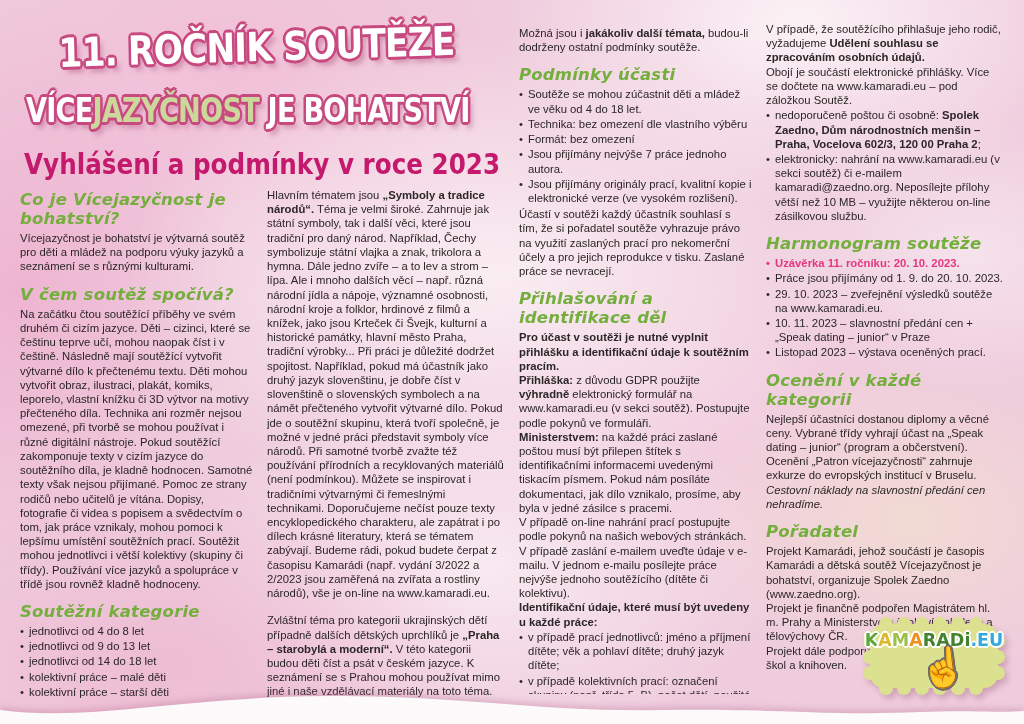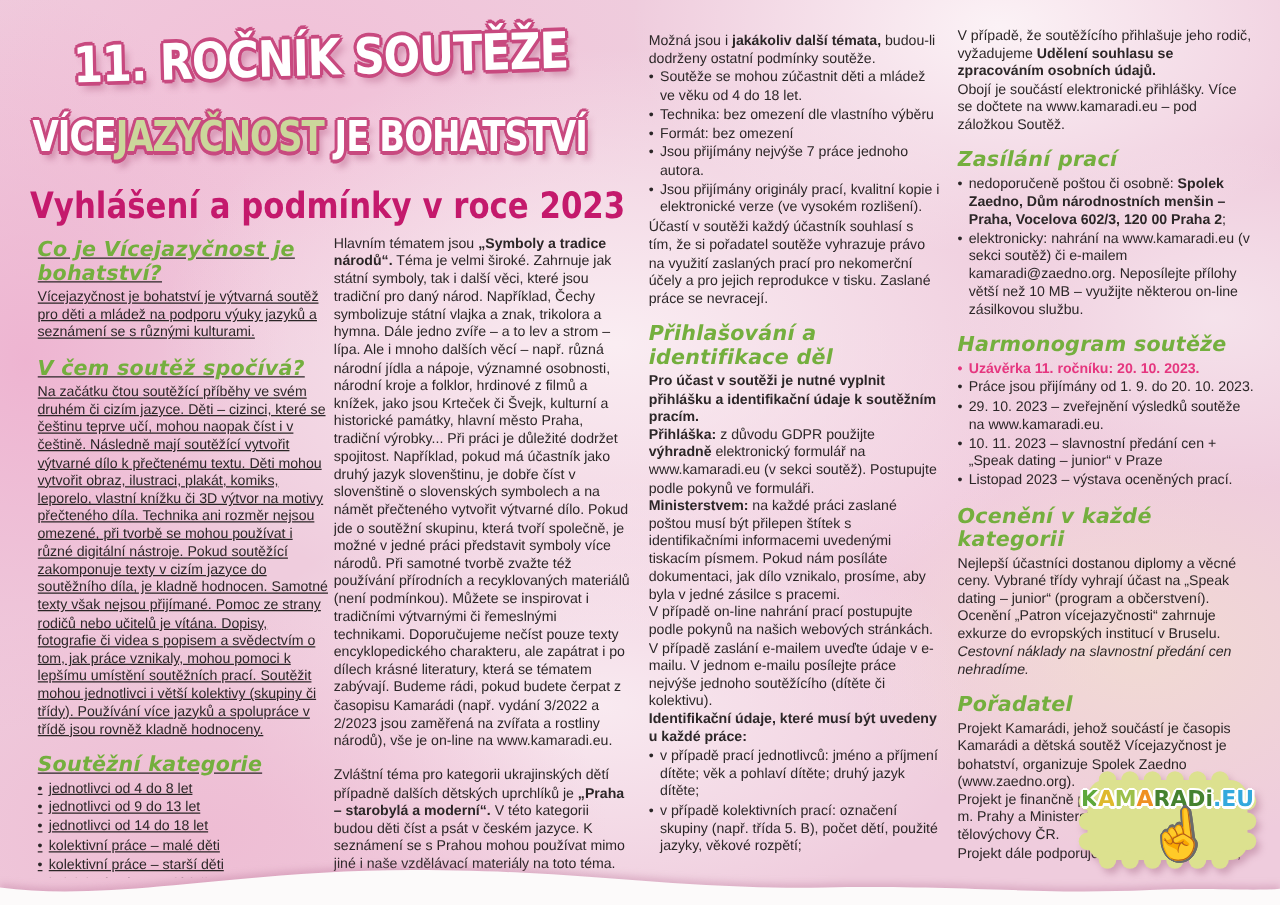--- a/index.html
+++ b/index.html
@@ -28,21 +28,21 @@
     transform:scaleX(.80);transform-origin:left top;
     text-shadow:3px 0 0 #c8497f,-3px 0 0 #c8497f,0 3px 0 #c8497f,0 -3px 0 #c8497f,
       2px 2px 0 #c8497f,-2px 2px 0 #c8497f,2px -2px 0 #c8497f,-2px -2px 0 #c8497f,
       5px 6px 6px rgba(170,80,120,.45);}
   .t2 .w-green{color:#cbd79b;}
   .sub{position:absolute;left:24px;top:147px;white-space:nowrap;
     font:bold 29px "DejaVu Sans",sans-serif;color:#c4196c;letter-spacing:0;
     transform:scaleX(.85);transform-origin:left top;}
   
   .col{position:absolute;font-size:11.3px;line-height:1.26;color:#2b2627;overflow:hidden;}
-  #col1{left:30px;top:190px;width:234px;height:512px;text-decoration:underline;}
+  #col1{left:20px;top:190px;width:234px;height:512px;}
   #col2{left:267px;top:188px;width:237px;height:512px;}
   #col3{left:519px;top:26px;width:233px;height:668px;}
   #col4{left:766px;top:22px;width:238px;height:668px;}
   .heading{font:italic bold 16.5px "DejaVu Sans",sans-serif;color:#74af3e;
     margin:11px 0 3px;letter-spacing:.2px;}
   .col .heading:first-child{margin-top:0;}
   p.para{margin:0;}
   p.gap{margin-top:13px;}
   .b{font-weight:bold;}
   .i{font-style:italic;}
@@ -108,20 +108,21 @@
           <span class="t">kolektivní práce – mládež</span>
         </div>
       </div>
     </div>
   <div class="col" id="col2">
       <p class="para"><span>Hlavním tématem jsou </span><span class="b">„Symboly a tradice národů“.</span><span> Téma je velmi široké. Zahrnuje jak státní symboly, tak i další věci, které jsou tradiční pro daný národ. Například, Čechy symbolizuje státní vlajka a znak, trikolora a hymna. Dále jedno zvíře – a to lev a strom – lípa. Ale i mnoho dalších věcí – např. různá národní jídla a nápoje, významné osobnosti, národní kroje a folklor, hrdinové z filmů a knížek, jako jsou Krteček či Švejk, kulturní a historické památky, hlavní město Praha, tradiční výrobky... Při práci je důležité dodržet spojitost. Například, pokud má účastník jako druhý jazyk slovenštinu, je dobře číst v slovenštině o slovenských symbolech a na námět přečteného vytvořit výtvarné dílo. Pokud jde o soutěžní skupinu, která tvoří společně, je možné v jedné práci představit symboly více národů. Při samotné tvorbě zvažte též používání přírodních a recyklovaných materiálů (není podmínkou). Můžete se inspirovat i tradičními výtvarnými či řemeslnými technikami. Doporučujeme nečíst pouze texty encyklopedického charakteru, ale zapátrat i po dílech krásné literatury, která se tématem zabývají. Budeme rádi, pokud budete čerpat z časopisu Kamarádi (např. vydání 3/2022 a 2/2023 jsou zaměřená na zvířata a rostliny národů), vše je on-line na www.kamaradi.eu.</span></p>
       <p class="para gap"><span>Zvláštní téma pro kategorii ukrajinských dětí případně dalších dětských uprchlíků je </span><span class="b">„Praha – starobylá a moderní“.</span><span> V této kategorii budou děti číst a psát v českém jazyce. K seznámení se s Prahou mohou používat mimo jiné i naše vzdělávací materiály na toto téma. Čeští spolužáci budou fungovat jako mentoři a budou ukrajinským spolužákům v soutěži pomáhat, a to hlavně s češtinou.</span></p>
     </div>
   <div class="col" id="col3">
       <p class="para"><span>Možná jsou i </span><span class="b">jakákoliv další témata,</span><span> budou-li dodrženy ostatní podmínky soutěže.</span></p>
+      <div class="heading">Podmínky účasti</div>
       <div class="bullets">
         <div class="bullet">
           <span class="m">•</span>
           <span class="t">Soutěže se mohou zúčastnit děti a mládež ve věku od 4 do 18 let.</span>
         </div>
         <div class="bullet">
           <span class="m">•</span>
           <span class="t">Technika: bez omezení dle vlastního výběru</span>
         </div>
         <div class="bullet">
@@ -152,21 +153,20 @@
         </div>
         <div class="bullet">
           <span class="m">•</span>
           <span class="t">v případě kolektivních prací: označení skupiny (např. třída 5. B), počet dětí, použité jazyky, věkové rozpětí;</span>
         </div>
       </div>
     </div>
   <div class="col" id="col4">
       <p class="para"><span>V případě, že soutěžícího přihlašuje jeho rodič, vyžadujeme </span><span class="b">Udělení souhlasu se zpracováním osobních údajů.</span></p>
       <p class="para">Obojí je součástí elektronické přihlášky. Více se dočtete na www.kamaradi.eu – pod záložkou Soutěž.</p>
-      <div class="heading">Zasílání prací</div>
       <div class="bullets">
         <div class="bullet">
           <span class="m">•</span>
           <span class="t"><span>nedoporučeně poštou či osobně: </span><span class="b">Spolek Zaedno, Dům národnostních menšin – Praha, Vocelova 602/3, 120 00 Praha 2</span><span>;</span></span>
         </div>
         <div class="bullet">
           <span class="m">•</span>
           <span class="t">elektronicky: nahrání na www.kamaradi.eu (v sekci soutěž) či e-mailem kamaradi@zaedno.org. Neposílejte přílohy větší než 10 MB – využijte některou on-line zásilkovou službu.</span>
         </div>
       </div>

